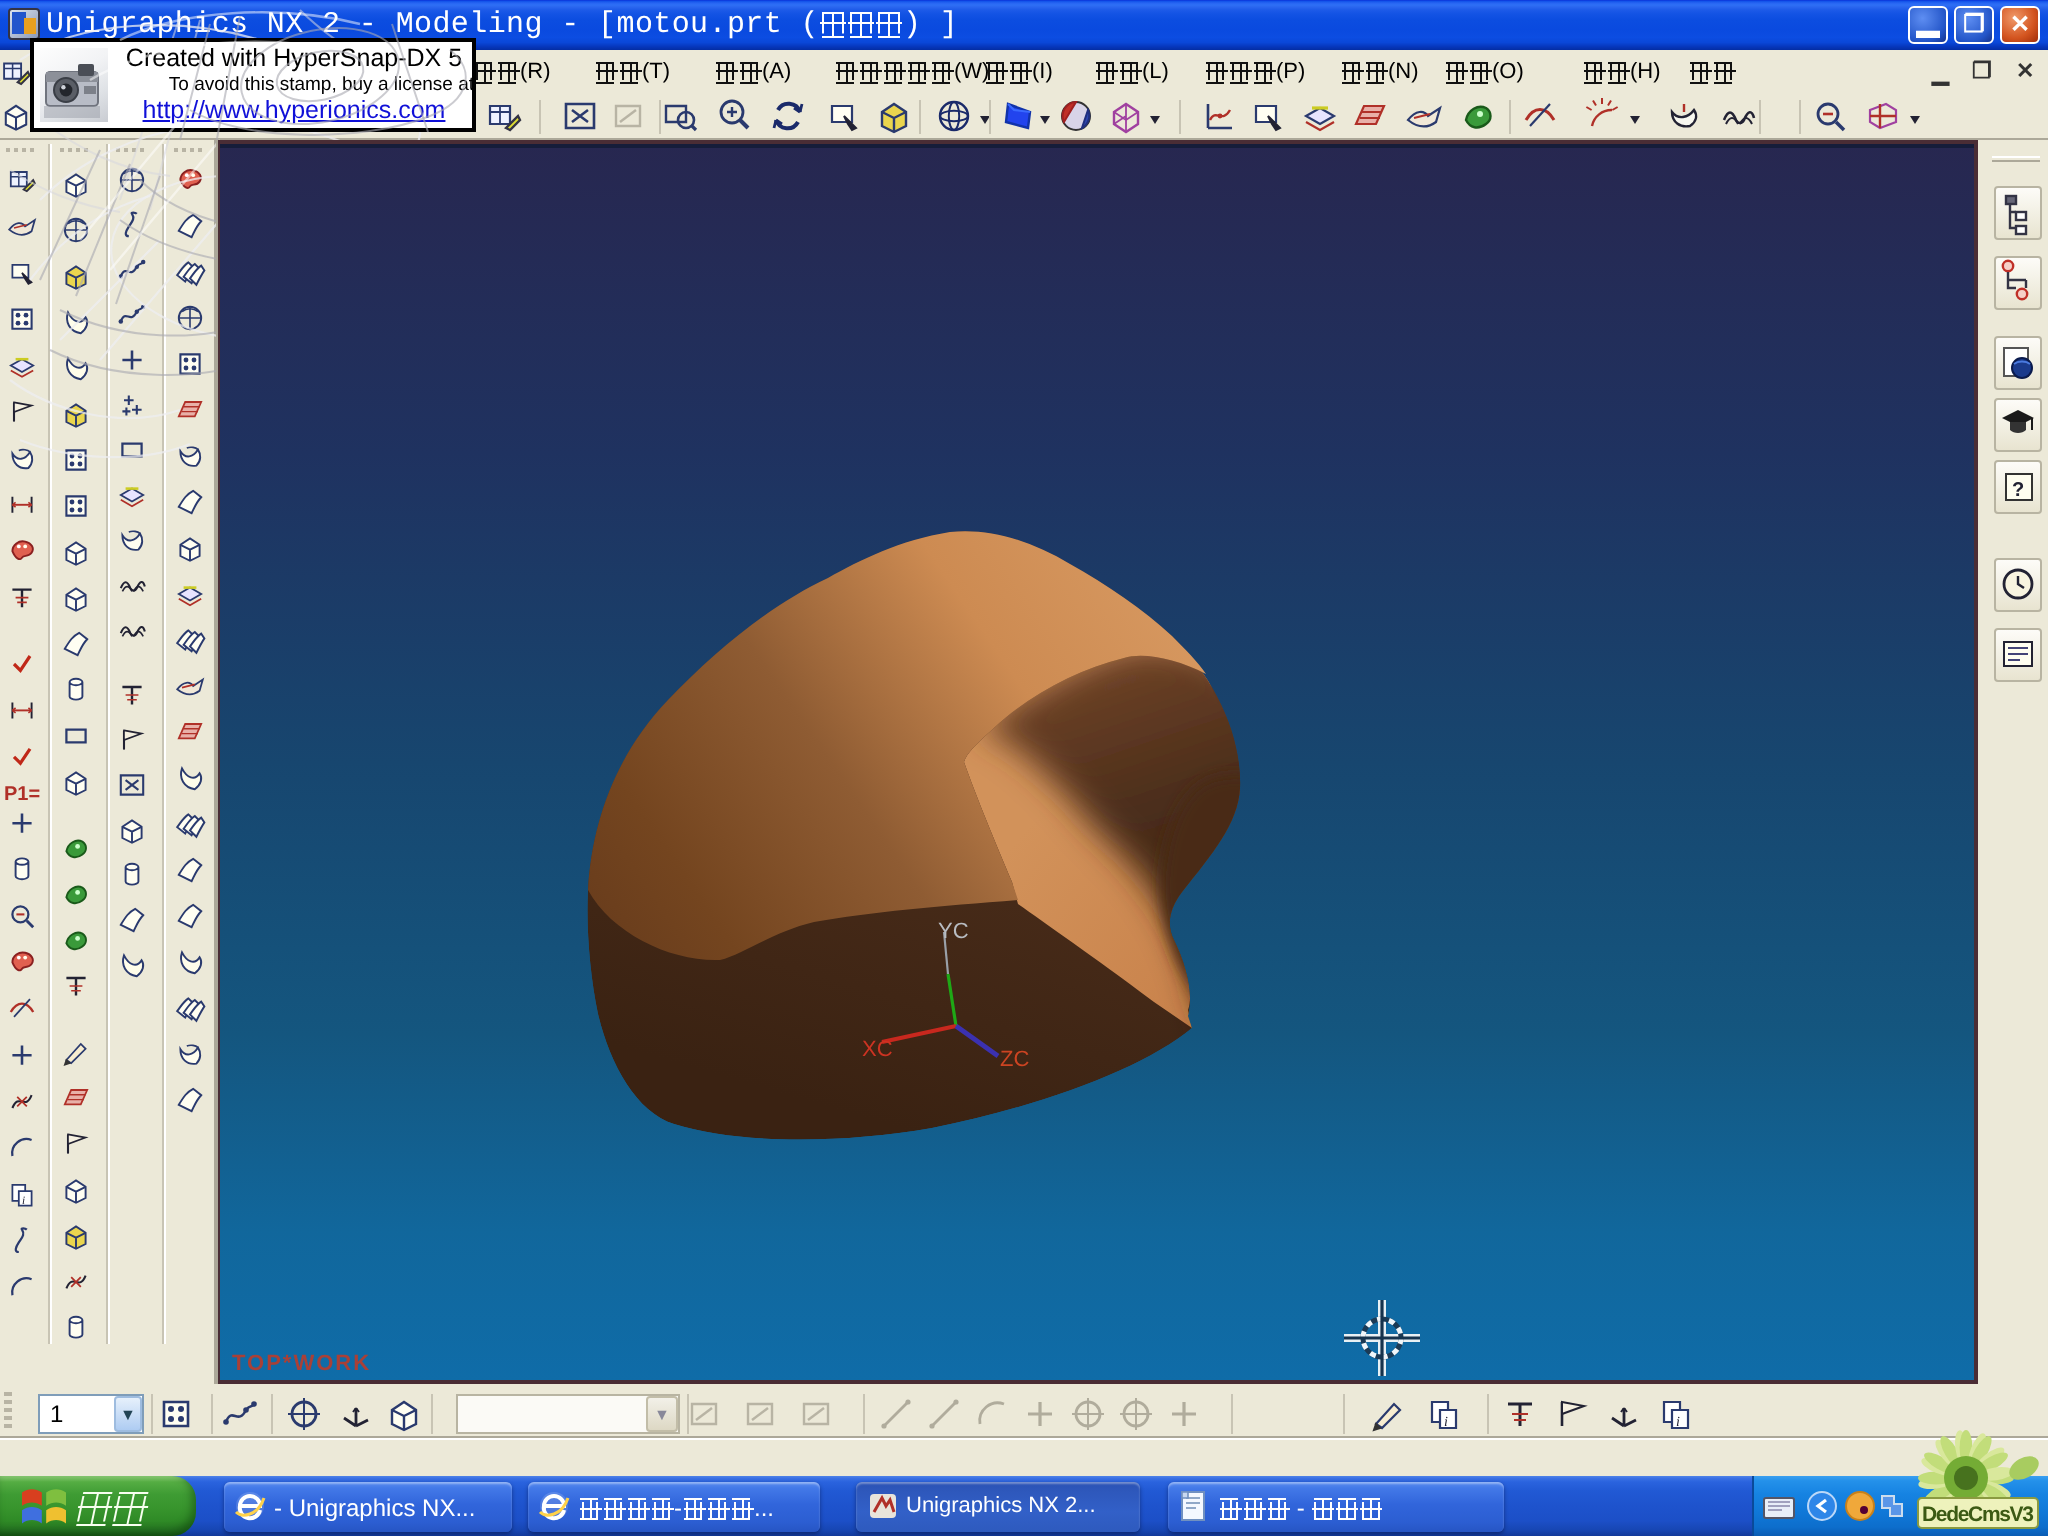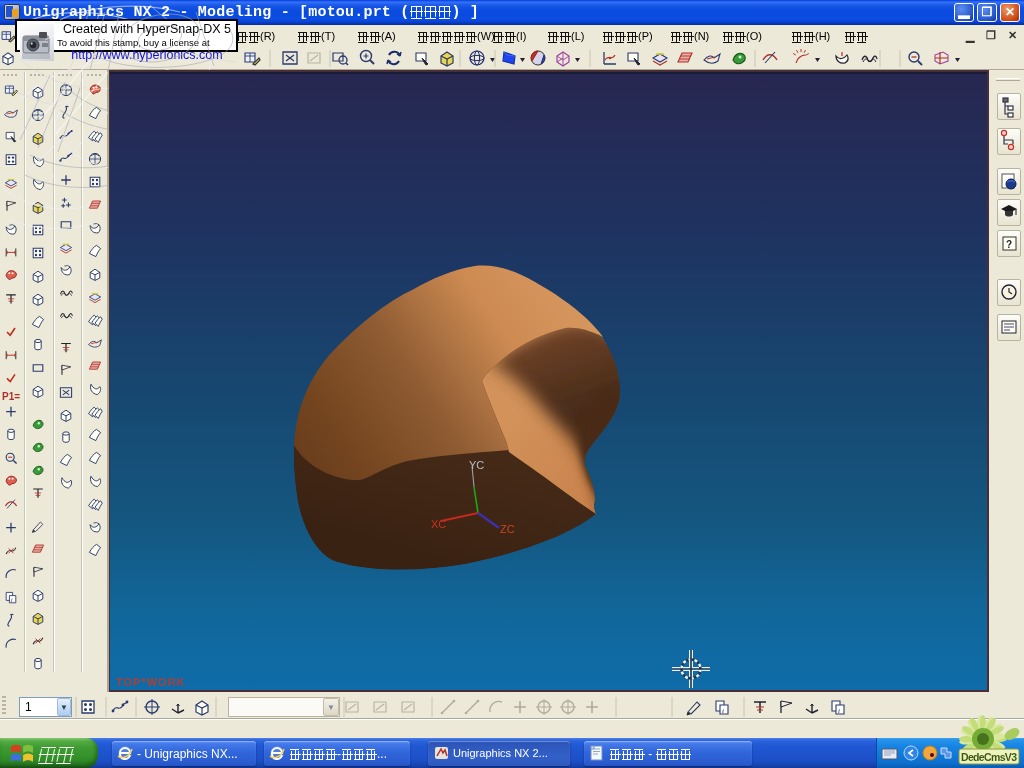--- a/index.html
+++ b/index.html
@@ -11,21 +11,21 @@
   linear-gradient(var(--c),var(--c)) 50% 50%/1px 100% no-repeat,
   linear-gradient(var(--c),var(--c)) 12% 50%/1px 75% no-repeat,
   linear-gradient(var(--c),var(--c)) 88% 50%/1px 75% no-repeat;
 }
 </style></head>
 <body>
 <div class="abs" style="left:0;top:0;width:1024px;height:25px;background:linear-gradient(180deg,#0831d9 0%,#1555eb 3%,#2665f2 6%,#2e6ff5 10%,#2a66ef 14%,#1d5ae8 20%,#1353e4 28%,#0c4de0 40%,#0a4adf 60%,#0c4de2 75%,#0a47d8 85%,#0637bd 93%,#042da3 100%)"></div>
 <div class="abs" style="left:4px;top:4px;width:16px;height:16px;background:linear-gradient(135deg,#dde4ee,#8898b8);border:1px solid #334;border-radius:2px"></div>
 <div class="abs" style="left:6px;top:6px;width:7px;height:11px;background:#2255cc"></div>
 <div class="abs" style="left:12px;top:9px;width:6px;height:8px;background:#e8a020"></div>
-<div class="abs" style="left:23px;top:4px;font-family:'Liberation Mono',monospace;font-weight:bold;font-size:15px;color:#fff;white-space:nowrap;letter-spacing:0.2px">Unigraphics NX 2 - Modeling - [motou.prt (<i class="zh" style="width:13px;height:13px;--c:#fff"></i><i class="zh" style="width:13px;height:13px;--c:#fff"></i><i class="zh" style="width:13px;height:13px;--c:#fff"></i>) ]</div>
+<div class="abs" style="left:23px;top:4px;font-family:'Liberation Mono',monospace;font-weight:normal;font-size:15px;color:#fff;white-space:nowrap;letter-spacing:0.2px">Unigraphics NX 2 - Modeling - [motou.prt (<i class="zh" style="width:13px;height:13px;--c:#fff"></i><i class="zh" style="width:13px;height:13px;--c:#fff"></i><i class="zh" style="width:13px;height:13px;--c:#fff"></i>) ]</div>
 <div class="abs" style="left:954px;top:3px;width:20px;height:19px;border-radius:3px;border:1px solid #fff;background:radial-gradient(circle at 35% 30%,#5e8ef2,#2355c8 70%,#16328c);color:#fff;font-size:12px;font-weight:bold;text-align:center;line-height:17px"><span style="position:relative;top:3px">▬</span></div>
 <div class="abs" style="left:977px;top:3px;width:20px;height:19px;border-radius:3px;border:1px solid #fff;background:radial-gradient(circle at 35% 30%,#5e8ef2,#2355c8 70%,#16328c);color:#fff;font-size:12px;font-weight:bold;text-align:center;line-height:17px">❐</div>
 <div class="abs" style="left:1000px;top:3px;width:20px;height:19px;border-radius:3px;border:1px solid #fff;background:radial-gradient(circle at 35% 30%,#f09a6a,#d3541f 60%,#a02c08);color:#fff;font-size:12px;font-weight:bold;text-align:center;line-height:17px">✕</div>
 <div class="abs" style="left:0;top:25px;width:1024px;height:22px;background:#ece9d8"></div>
 <div class="abs" style="left:236px;top:30px;font-size:11px;color:#000;white-space:nowrap"><i class="zh" style="width:11px;height:11px;--c:#111"></i><i class="zh" style="width:11px;height:11px;--c:#111"></i><span style="font-family:'Liberation Sans'">(R)</span></div>
 <div class="abs" style="left:297px;top:30px;font-size:11px;color:#000;white-space:nowrap"><i class="zh" style="width:11px;height:11px;--c:#111"></i><i class="zh" style="width:11px;height:11px;--c:#111"></i><span style="font-family:'Liberation Sans'">(T)</span></div>
 <div class="abs" style="left:357px;top:30px;font-size:11px;color:#000;white-space:nowrap"><i class="zh" style="width:11px;height:11px;--c:#111"></i><i class="zh" style="width:11px;height:11px;--c:#111"></i><span style="font-family:'Liberation Sans'">(A)</span></div>
 <div class="abs" style="left:417px;top:30px;font-size:11px;color:#000;white-space:nowrap"><i class="zh" style="width:11px;height:11px;--c:#111"></i><i class="zh" style="width:11px;height:11px;--c:#111"></i><i class="zh" style="width:11px;height:11px;--c:#111"></i><i class="zh" style="width:11px;height:11px;--c:#111"></i><i class="zh" style="width:11px;height:11px;--c:#111"></i><span style="font-family:'Liberation Sans'">(W)</span></div>
 <div class="abs" style="left:492px;top:30px;font-size:11px;color:#000;white-space:nowrap"><i class="zh" style="width:11px;height:11px;--c:#111"></i><i class="zh" style="width:11px;height:11px;--c:#111"></i><span style="font-family:'Liberation Sans'">(I)</span></div>
 <div class="abs" style="left:547px;top:30px;font-size:11px;color:#000;white-space:nowrap"><i class="zh" style="width:11px;height:11px;--c:#111"></i><i class="zh" style="width:11px;height:11px;--c:#111"></i><span style="font-family:'Liberation Sans'">(L)</span></div>
@@ -829,36 +829,36 @@
         <path d="M5,190 C25,205 60,215 90,205 M10,220 C35,230 70,232 95,222"></path>
       </g>
       <g stroke="rgba(215,215,222,0.55)" fill="none" stroke-width="1">
         <path d="M90,8 L60,100 M100,10 L75,105"></path>
         <path d="M150,5 C170,25 200,40 235,50 M130,30 C160,48 200,58 236,62"></path>
         <path d="M20,60 C40,75 60,85 85,88 M5,85 C20,95 40,103 60,106"></path>
       </g>
     </g>
   </svg>
 
-<div class="abs" style="left:15px;top:19px;width:223px;height:33px;background:#fff;border:2px solid #000;z-index:30">
+<div class="abs" style="left:15px;top:19px;width:223px;height:47px;background:#fff;border:2px solid #000;z-index:30">
  <div class="abs" style="left:3px;top:3px;width:34px;height:37px;background:linear-gradient(150deg,#fdfdfd 0%,#f2f3f5 40%,#dfe2e6 70%,#c9ccd2 100%)">
    <svg width="34" height="37" style="position:absolute;left:0;top:0">
      <rect x="3" y="12" width="26" height="17" rx="2" fill="#b8bcc6" stroke="#70747e"></rect>
      <rect x="3" y="12" width="26" height="5" fill="#8c9099"></rect>
      <rect x="19" y="8" width="8" height="6" rx="1" fill="#4a4e56"></rect>
      <circle cx="13" cy="21" r="6" fill="#5a5e66" stroke="#3a3e46"></circle>
      <circle cx="13" cy="21" r="3.2" fill="#23262c"></circle>
      <circle cx="11.7" cy="19.6" r="1.1" fill="#cfd3da"></circle>
      <rect x="22" y="19" width="6" height="4" fill="#7c8089"></rect>
      <rect x="2" y="29" width="28" height="6" fill="#9a9ea8" opacity="0.5"></rect>
    </svg>
  </div>
  <div class="abs" style="left:40px;top:1px;width:180px;text-align:center;font-size:12.5px;color:#000;white-space:nowrap">Created with HyperSnap-DX 5</div>
- <div class="abs" style="left:40px;top:16px;width:180px;text-align:left;font-size:9.5px;color:#000;white-space:nowrap">To avoid this stamp, buy a license at</div>
- <div class="abs" style="left:40px;top:27px;width:180px;text-align:center;font-size:12.5px;color:#1010d8;white-space:nowrap">http://www.hyperionics.com</div>
+ <div class="abs" style="left:40px;top:16px;width:180px;text-align:right;font-size:9.5px;color:#000;white-space:nowrap">To avoid this stamp, buy a license at</div>
+ <div class="abs" style="left:40px;top:27px;width:180px;text-align:center;font-size:12.5px;color:#1010d8;text-decoration:underline;white-space:nowrap">http://www.hyperionics.com</div>
 </div>
 <svg class="abs" style="left:0;top:0;z-index:40" width="260" height="200" viewBox="0 0 260 200">
 <defs>
       <clipPath id="tgc">
         <path d="M0,0 H246 V70 H108 V200 H0 Z"></path>
       </clipPath>
     </defs>
 <g clip-path="url(#tgc)">
 <g stroke="rgba(168,168,176,0.6)" fill="none" stroke-width="1">
 <ellipse cx="160" cy="38" rx="40" ry="23" transform="rotate(-12 160 38)"></ellipse>

